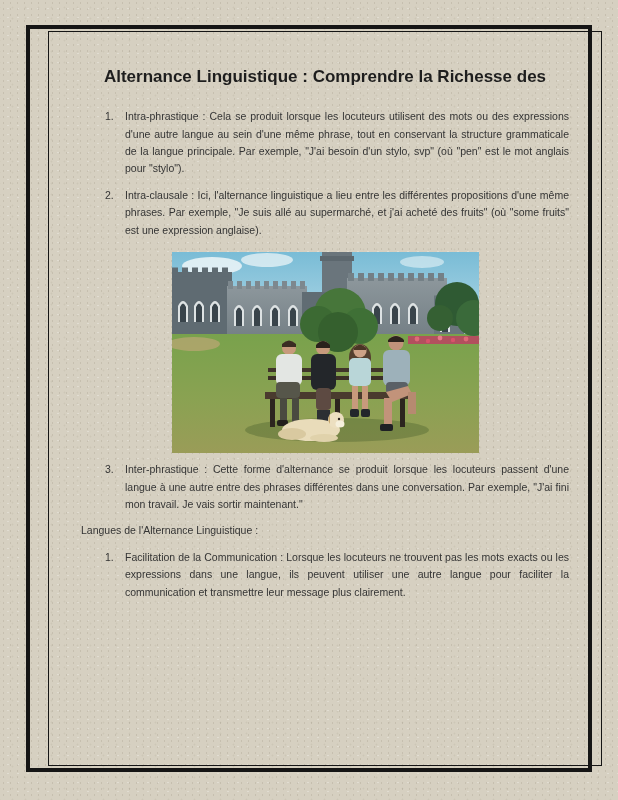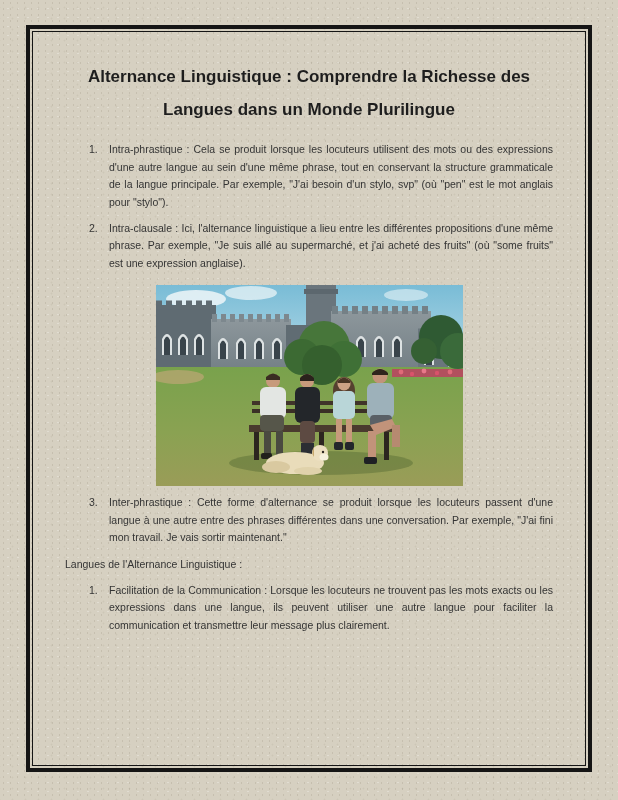--- a/index.html
+++ b/index.html
@@ -23,20 +23,21 @@
   .frame-outer {
     width:100%; height:100%;
     border:4px solid #151515;
     padding:2px;
   }
   .frame-inner {
     width:100%; height:100%;
     border:1.5px solid #151515;
     padding:28px 32px 10px 32px;
     overflow:hidden;
+    margin-left:16px;
   }
   h1.doc-title {
     margin:0 0 15px 0;
     text-align:center;
     font-size:17px;
     line-height:1.95;
     font-weight:bold;
     color:#1e1e1e;
   }
   h1.doc-title span { display:block; }
@@ -59,33 +60,32 @@
 </style>
 </head>
 <body>
 
 <div class="canvas">
   <div class="frame-outer">
     <div class="frame-inner">
 
       <h1 class="doc-title">
         <span>Alternance Linguistique : Comprendre la Richesse des</span>
-        <span>Langues dans un Monde Plurilingue</span>
       </h1>
 
 
 
       <div class="oli">
         <span class="num">1.</span>
         <span class="txt">Intra-phrastique : Cela se produit lorsque les locuteurs utilisent des mots ou des expressions d'une autre langue au sein d'une même phrase, tout en conservant la structure grammaticale de la langue principale. Par exemple, "J'ai besoin d'un stylo, svp" (où "pen" est le mot anglais pour "stylo").</span>
       </div>
 
       <div class="oli">
         <span class="num">2.</span>
-        <span class="txt">Intra-clausale : Ici, l'alternance linguistique a lieu entre les différentes propositions d'une même phrase. Par exemple, "Je suis allé au supermarché, et j'ai acheté des fruits" (où "some fruits" est une expression anglaise).</span>
+        <span class="txt">Intra-clausale : Ici, l'alternance linguistique a lieu entre les différentes propositions d'une même phrases. Par exemple, "Je suis allé au supermarché, et j'ai acheté des fruits" (où "some fruits" est une expression anglaise).</span>
       </div>
 
       <figure class="photo">
         <svg viewBox="0 0 307 201" preserveAspectRatio="none">
           <defs>
             <linearGradient id="sky" x1="0" y1="0" x2="0" y2="1">
               <stop offset="0" stop-color="#79bcd6"></stop>
               <stop offset="0.6" stop-color="#a9d4e4"></stop>
               <stop offset="1" stop-color="#cfe6ec"></stop>
             </linearGradient>

